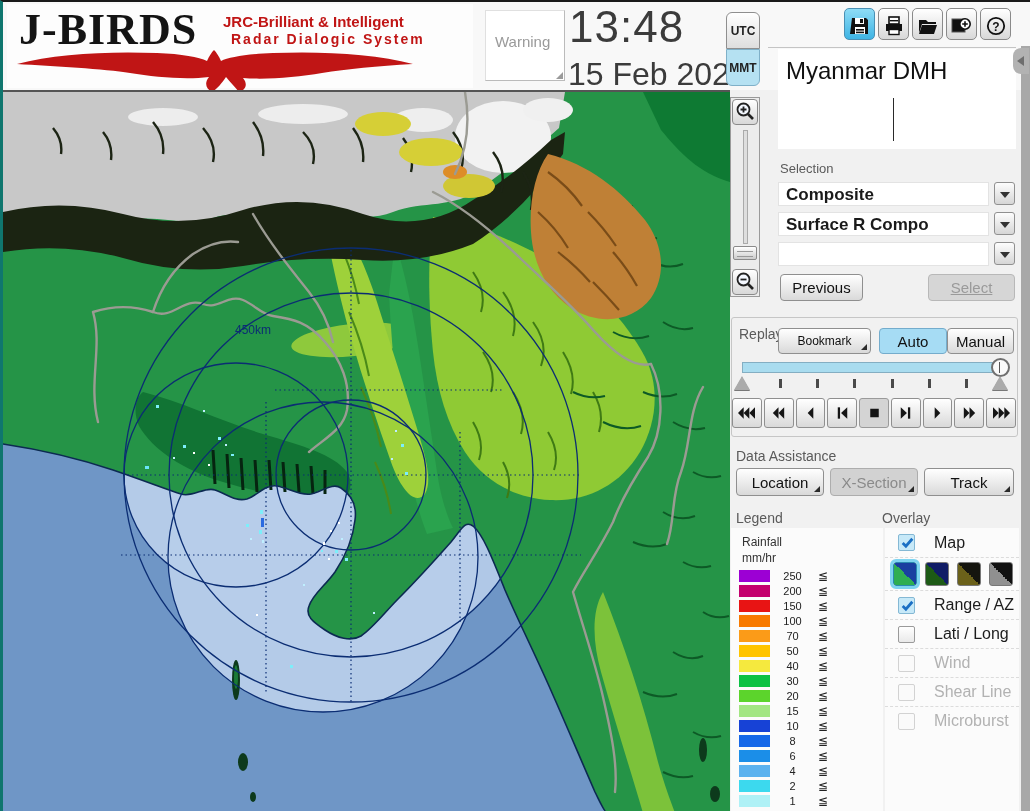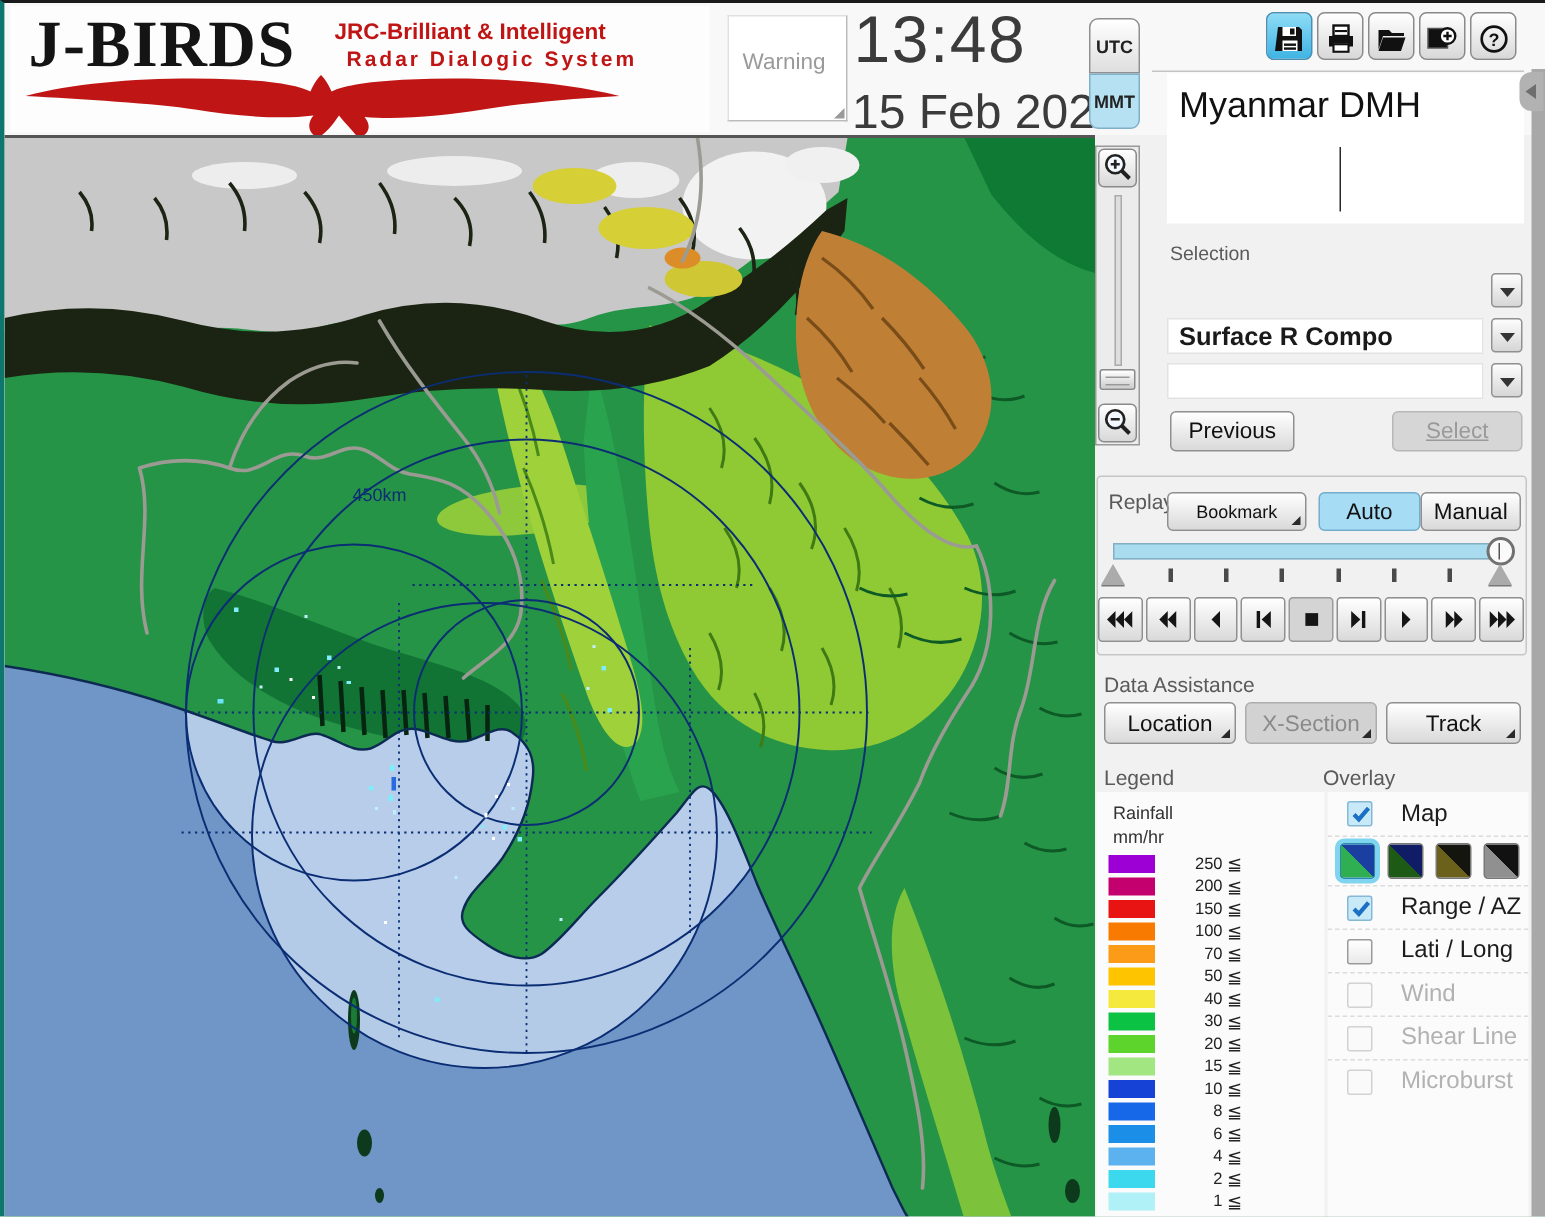--- a/index.html
+++ b/index.html
@@ -74,21 +74,21 @@
   .transport { position:absolute; left:729px; top:396px; width:284px; height:30px; display:flex; gap:2px; }
   .tbtn { flex:1; border:1px solid #8f8f8f; border-radius:3px;
     background:linear-gradient(#ffffff,#d9d9d9); display:flex; align-items:center; justify-content:center; cursor:pointer; }
   .tbtn.act { background:#d4d4d4; border-color:#9a9a9a; }
 
   .white-box { position:absolute; background:#fbfbfb; }
   .lg-head { position:absolute; font-size:12px; color:#333; }
   .lg-rows { position:absolute; left:736px; top:566px; }
   .lg-row { display:flex; align-items:center; height:15px; }
   .lg-sw { width:31px; height:12px; display:inline-block; }
-  .lg-val { width:45px; text-align:right; font-size:11px; color:#222; }
+  .lg-val { width:45px; text-align:center; font-size:11px; color:#222; }
   .lg-le { font-size:12px; color:#222; margin-left:3px; }
 
   .ov-list { position:absolute; left:882px; top:526px; width:134px; height:285px; overflow:hidden; background:#fbfbfb; }
   .ov-row { display:flex; align-items:center; height:29px; padding-left:13px;gap:12px; }
   .ov-row.sep { border-top:1px dashed #dcdcdc; }
   .ov-row.swrow { height:33px; gap:8px; padding-left:8px; }
   .cb { width:17px; height:17px; border:1px solid #9a9a9a; border-radius:2px;
     background:linear-gradient(#ffffff,#e9e9e9); position:relative; flex:none; }
   .cb.on { background:#c7e9f8; border-color:#84b8d4; }
   .cb.on.dark { background:#7fc4e8; border-color:#5a94b4; }
@@ -183,20 +183,21 @@
     </button>
     <div class="hr-line"></div>
   </div>
 
   <div class="rpanel"></div>
   <div class="title-field"></div>
   <div class="panel-title">Myanmar DMH</div>
   <div class="vline"></div>
 
   <div class="sec-label" style="left:777px; top:159px;">Selection</div>
+  <div class="dd-field" style="top:180px;">Composite</div>
   <div class="dd-arrow" style="top:180px;">
       <i></i>
     </div>
   <div class="dd-field" style="top:210px;">Surface R Compo</div>
   <div class="dd-arrow" style="top:210px;">
       <i></i>
     </div>
   <div class="dd-field" style="top:240px;"></div>
   <div class="dd-arrow" style="top:240px;">
       <i></i>

